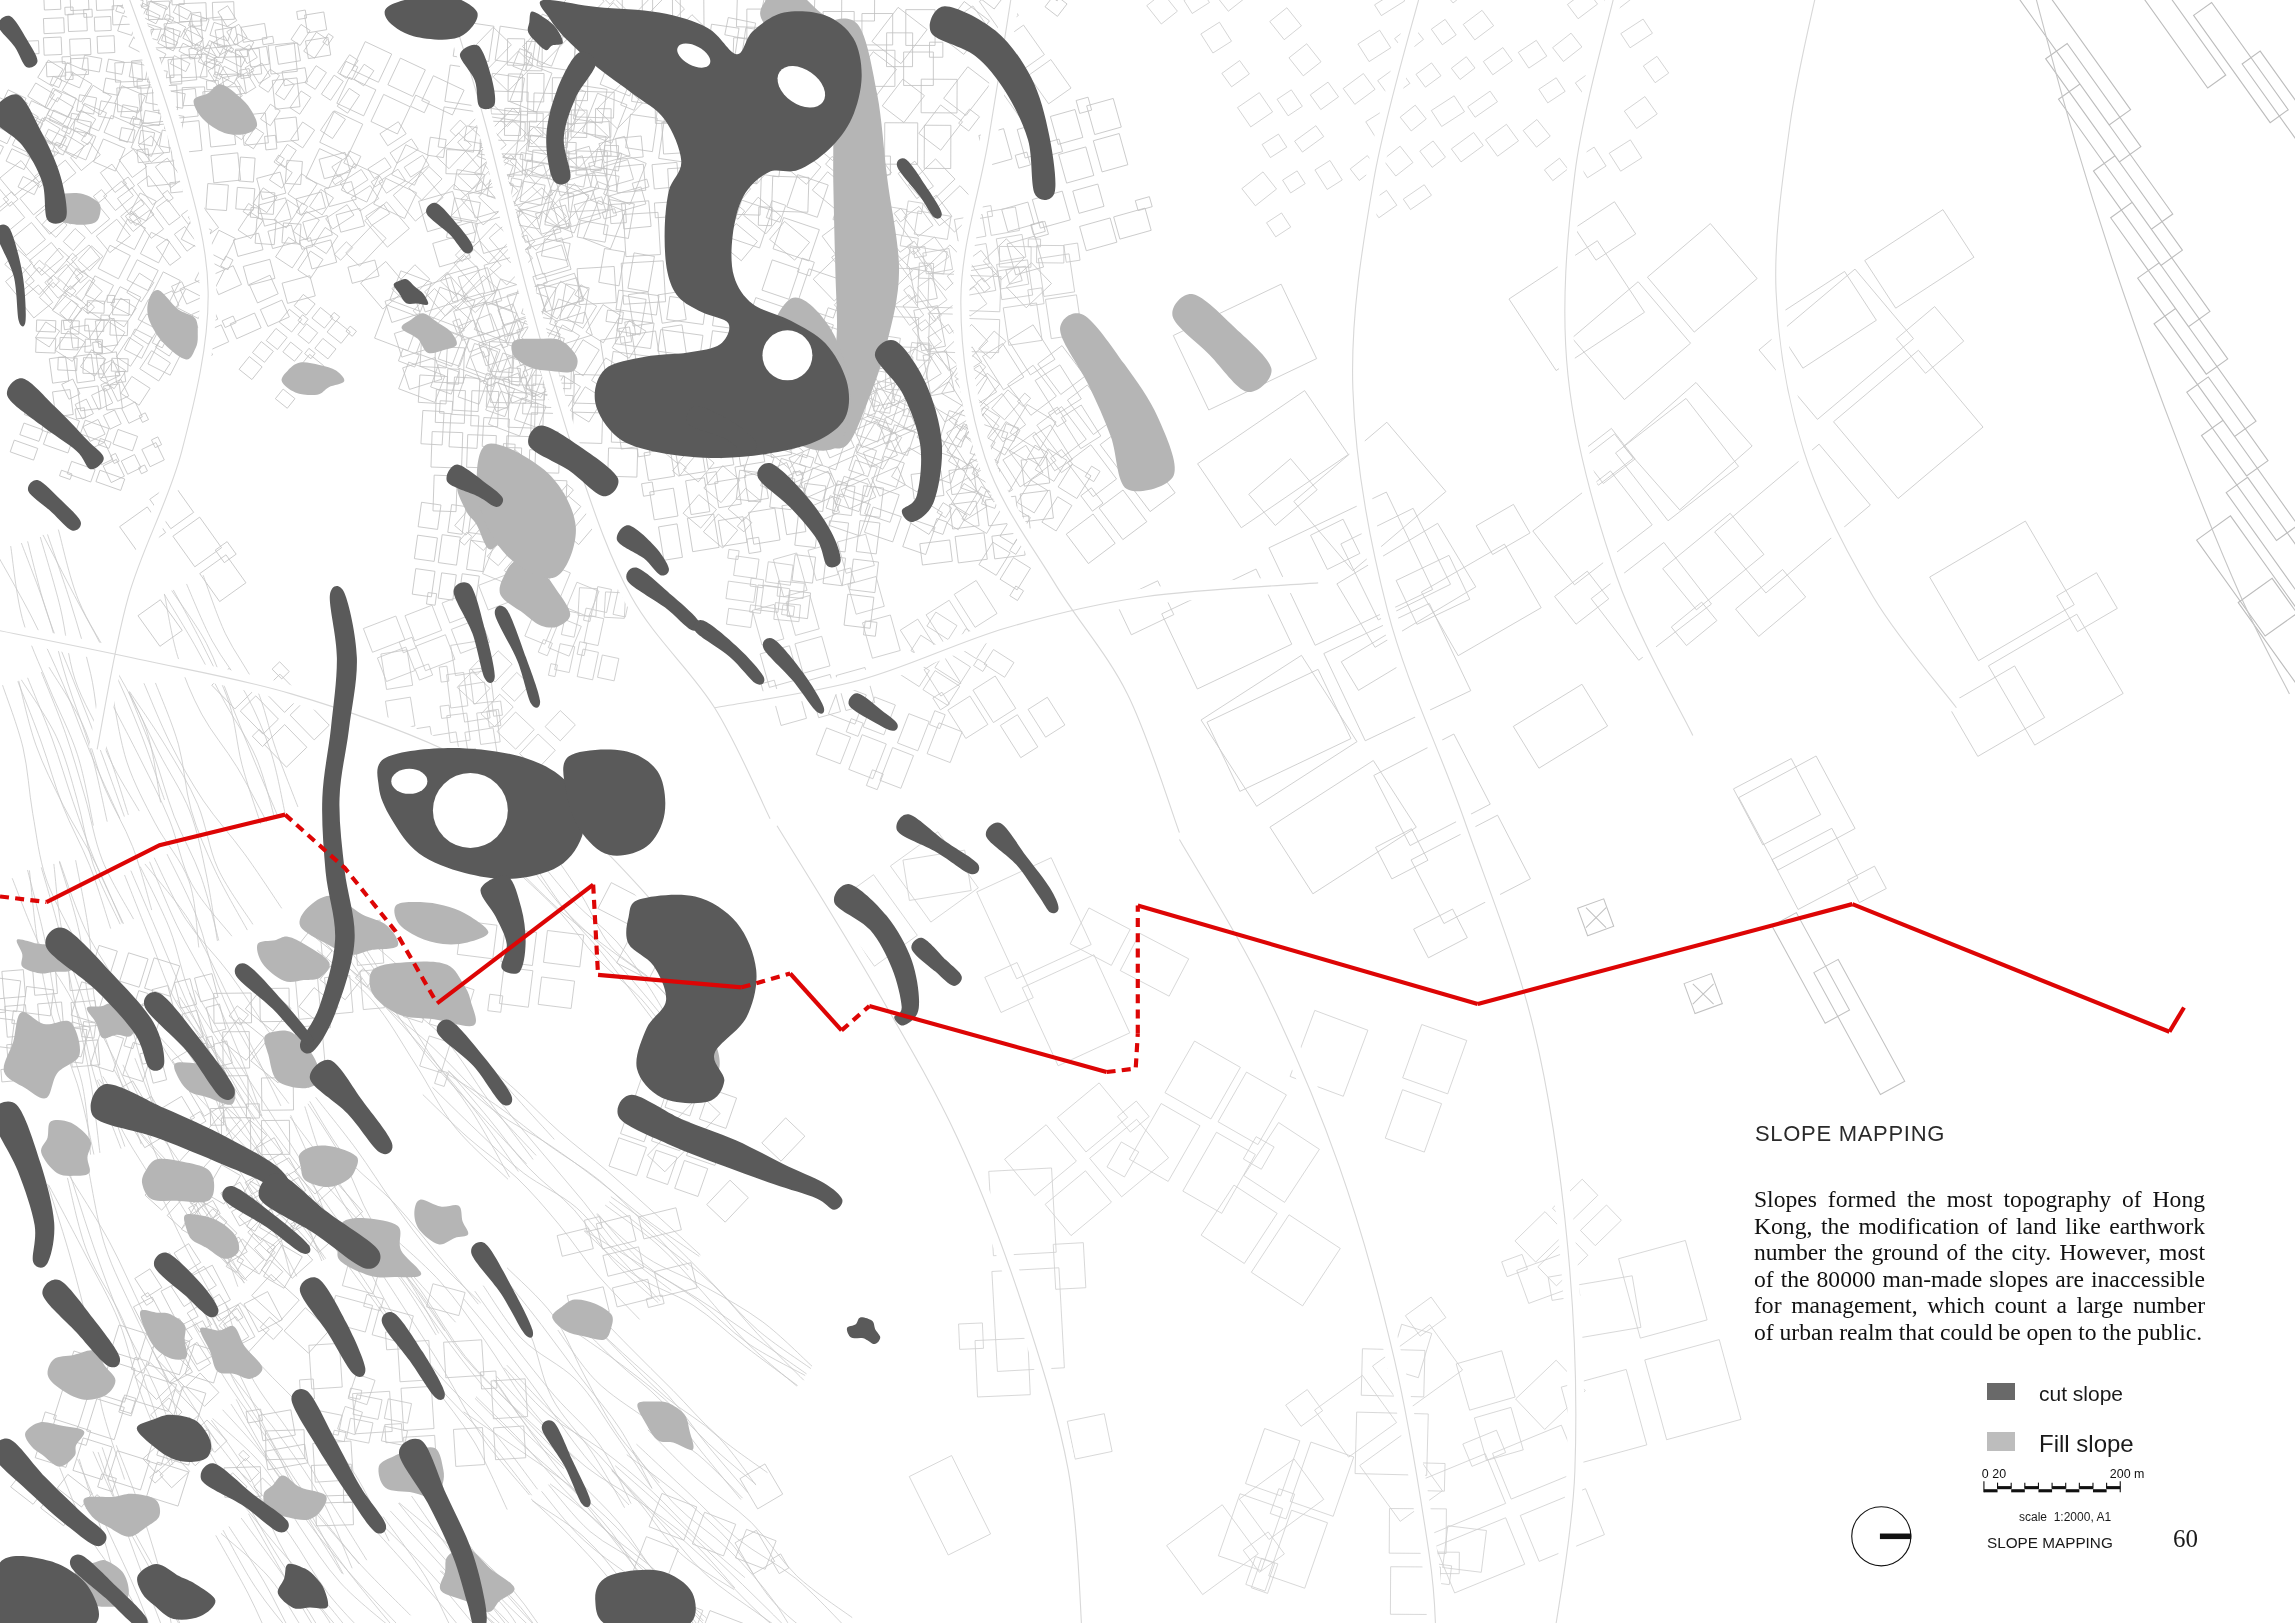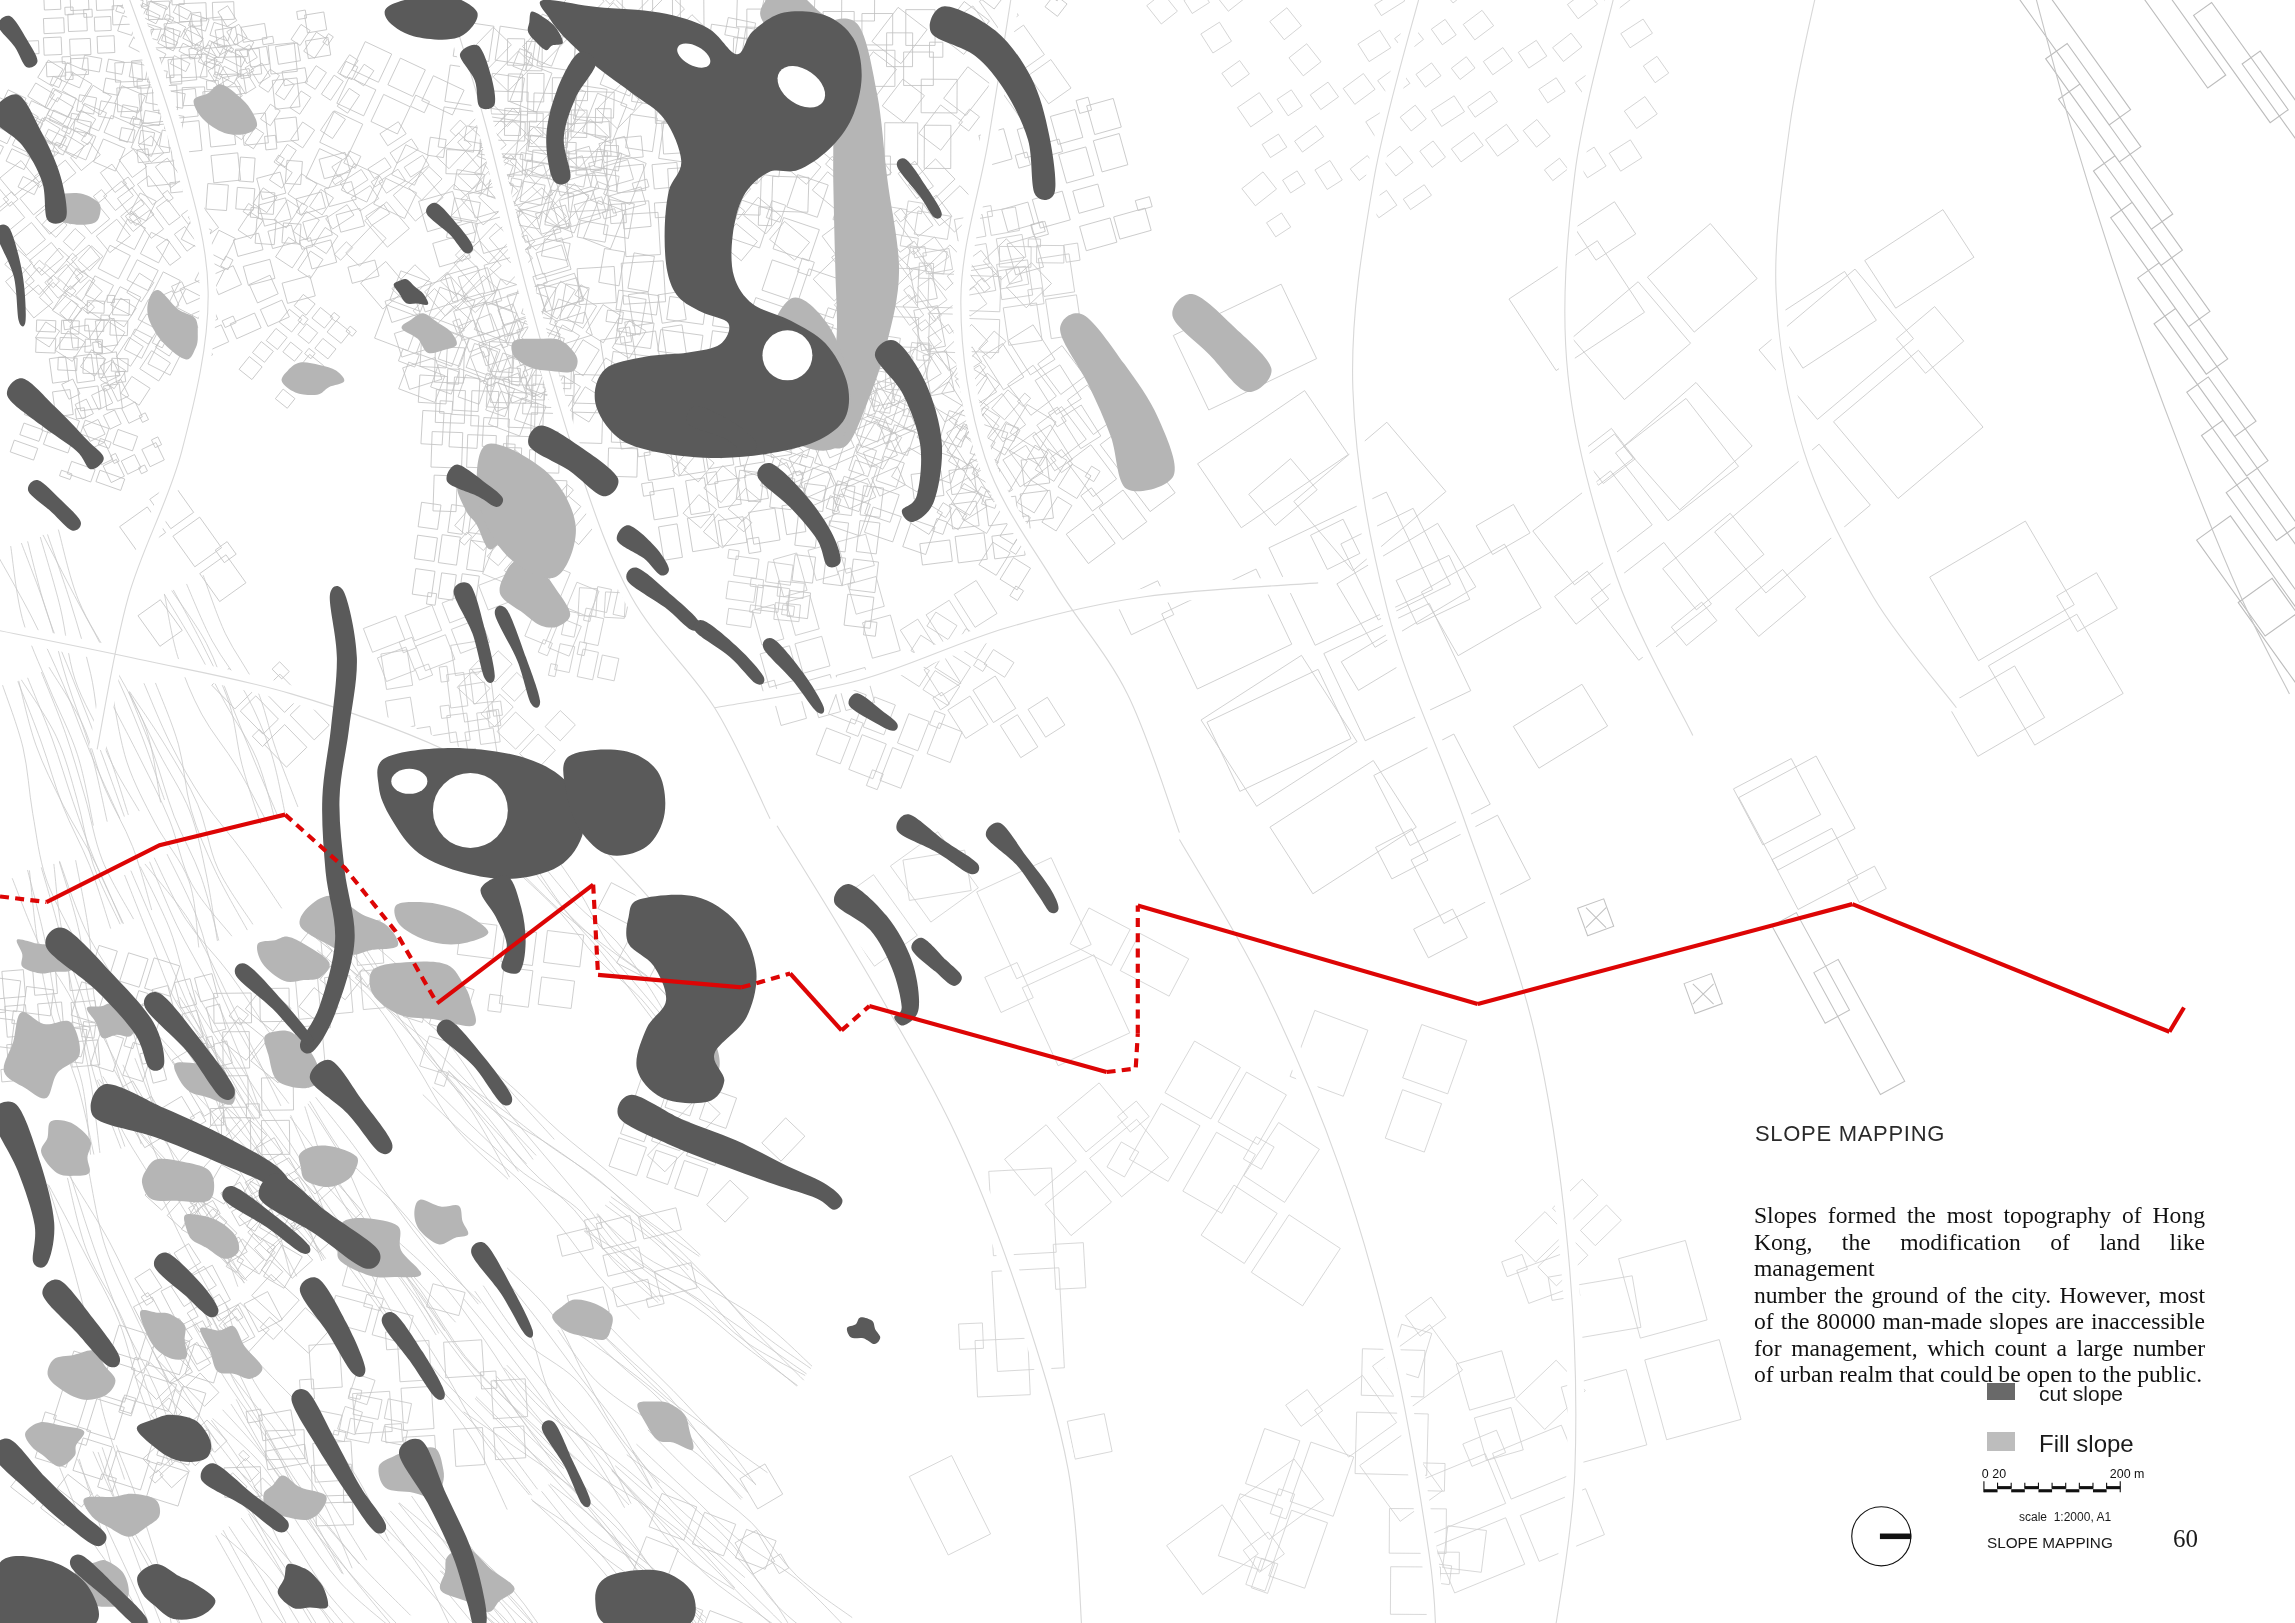--- a/index.html
+++ b/index.html
@@ -282,23 +282,23 @@
       <path d="M 1595.0 1545.0 L 1637.0 1540.0 L 1640.0 1490.0" fill="none" stroke="#dd0505" stroke-width="6" stroke-dasharray="13 9"></path>
       <path d="M 1640.0 1490.0 L 1640.0 1305.0" fill="none" stroke="#dd0505" stroke-width="6" stroke-dasharray="13 9"></path>
       <path d="M 1640.0 1305.0 L 2130.0 1447.0" fill="none" stroke="#dd0505" stroke-width="6"></path>
       <path d="M 2130.0 1447.0 L 2670.0 1303.0" fill="none" stroke="#dd0505" stroke-width="6"></path>
       <path d="M 2670.0 1303.0 L 3127.0 1487.0" fill="none" stroke="#dd0505" stroke-width="6"></path>
       <path d="M 3127.0 1487.0 L 3148.0 1452.0" fill="none" stroke="#dd0505" stroke-width="6"></path>
 </svg>
 
 <div class="t" style="left:1755px;top:1121px;font-size:22px;letter-spacing:0.7px;color:#2a2a2a;">SLOPE MAPPING</div>
 
-<div class="t" style="left:1754px;top:1186px;width:451px;font-family:'Liberation Serif',serif;font-size:23.6px;line-height:26.5px;color:#111;white-space:normal;margin-top:16px;">
+<div class="t" style="left:1754px;top:1186px;width:451px;font-family:'Liberation Serif',serif;font-size:23.6px;line-height:26.5px;color:#111;white-space:normal;">
 <div style="text-align:justify;text-align-last:justify;">Slopes formed the most topography of Hong</div>
-<div style="text-align:justify;text-align-last:justify;">Kong, the modification of land like management</div>
+<div style="text-align:justify;text-align-last:justify;">Kong, the modification of land like earthwork</div>
 <div style="text-align:justify;text-align-last:justify;">number the ground of the city. However, most</div>
 <div style="text-align:justify;text-align-last:justify;">of the 80000 man-made slopes are inaccessible</div>
 <div style="text-align:justify;text-align-last:justify;">for management, which count a large number</div>
 <div>of urban realm that could be open to the public.</div>
 </div>
 
 <div class="t" style="left:1987px;top:1383px;width:28px;height:16.7px;background:#696969;"></div>
 
 <div class="t" style="left:2039px;top:1382px;font-size:21px;">cut slope</div>
 

